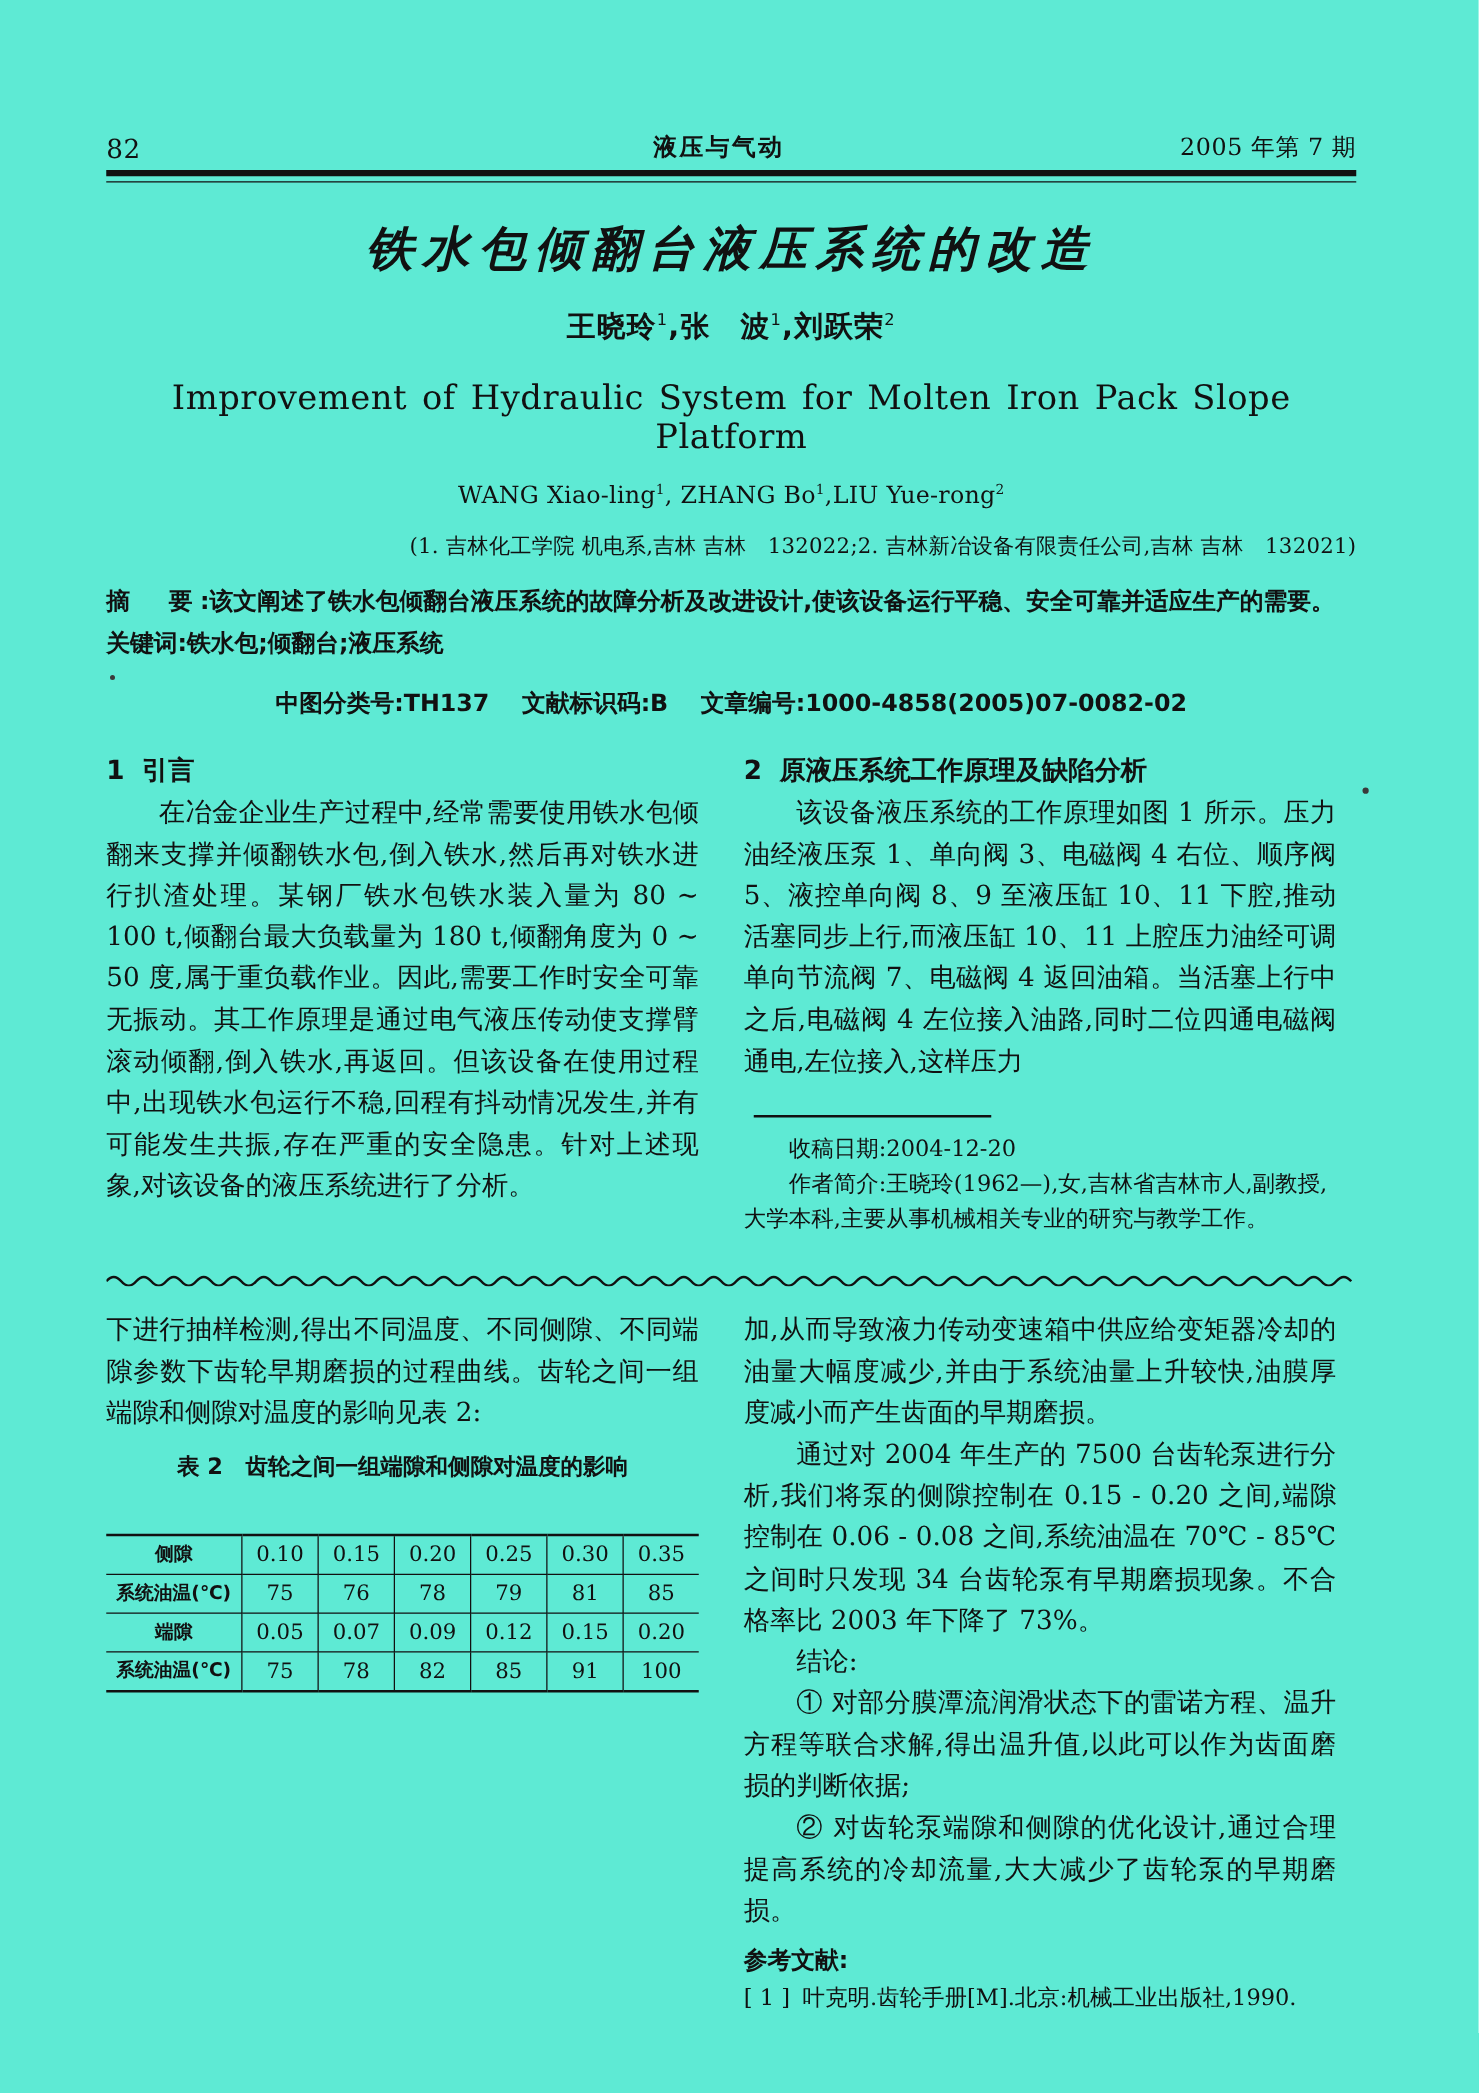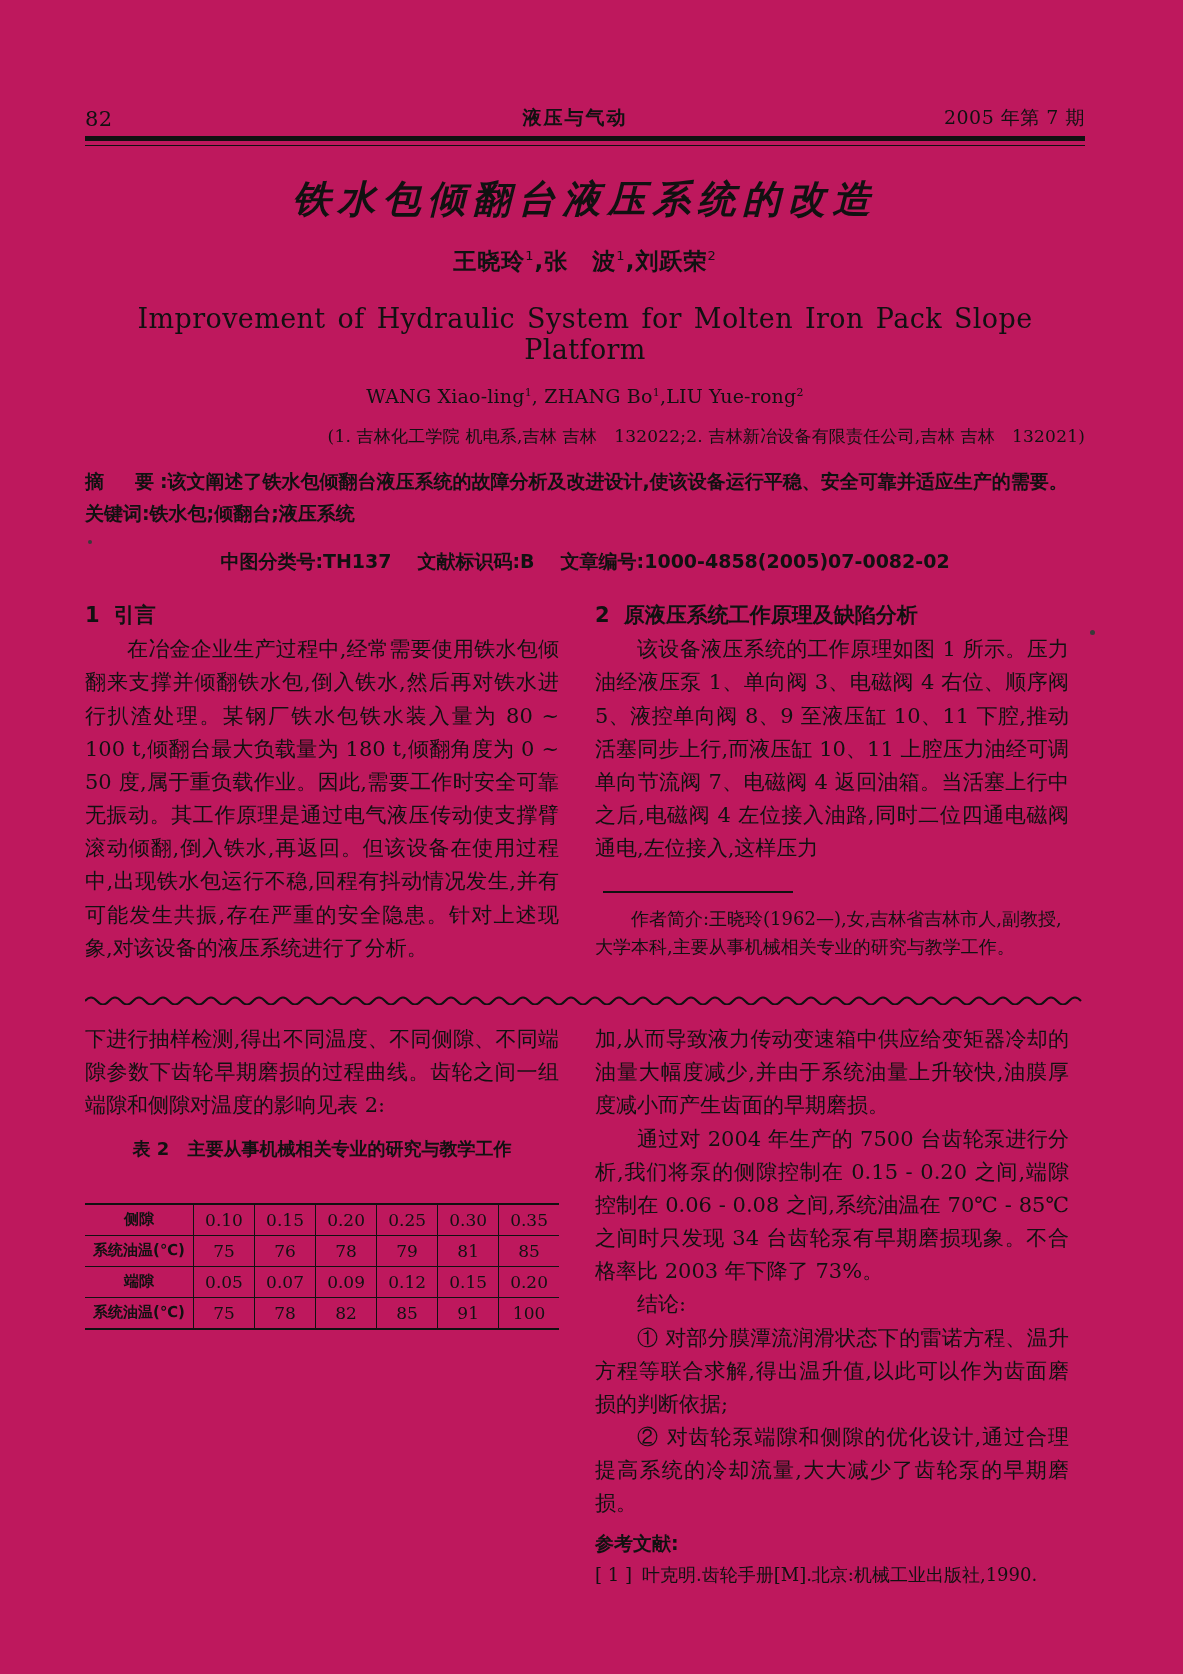--- a/index.html
+++ b/index.html
@@ -9,21 +9,21 @@
   }
   body {
     font-family: "DejaVu Serif", "Liberation Serif", serif;
     color: #111111;
   }
   .page {
     position: relative;
     width: 1183px;
     height: 1674px;
     margin: 0 auto;
-    background: #be185d;
+    background: #5eead4;
     overflow: hidden;
   }
   .sheet {
     position: absolute;
     left: 85px;
     top: 105px;
     width: 1000px;
   }
 
   
@@ -285,39 +285,42 @@
       </div>
 
       <div class="col">
         <div class="sec-h">
           <span class="num">2</span><span>原液压系统工作原理及缺陷分析</span>
         </div>
         <p class="body">该设备液压系统的工作原理如图 1 所示。压力油经液压泵 1、单向阀 3、电磁阀 4 右位、顺序阀 5、液控单向阀 8、9 至液压缸 10、11 下腔,推动活塞同步上行,而液压缸 10、11 上腔压力油经可调单向节流阀 7、电磁阀 4 返回油箱。当活塞上行中之后,电磁阀 4 左位接入油路,同时二位四通电磁阀通电,左位接入,这样压力</p>
 
         <div class="fn-rule"></div>
         <div class="footnote">
+          <div class="ind">
+            <span>收稿日期</span><span>:2004-12-20</span>
+          </div>
           <div class="ind">作者简介:王晓玲(1962—),女,吉林省吉林市人,副教授,</div>
           <div>大学本科,主要从事机械相关专业的研究与教学工作。</div>
         </div>
       </div>
     </div>
 
     <div class="squiggle">
       <svg width="1000" height="14" viewBox="0 0 1000 14" preserveAspectRatio="none">
         <path d="M0 9 Q 6 2 12 9 T 24 9 T 36 9 T 48 9 T 60 9 T 72 9 T 84 9 T 96 9 T 108 9 T 120 9 T 132 9 T 144 9 T 156 9 T 168 9 T 180 9 T 192 9 T 204 9 T 216 9 T 228 9 T 240 9 T 252 9 T 264 9 T 276 9 T 288 9 T 300 9 T 312 9 T 324 9 T 336 9 T 348 9 T 360 9 T 372 9 T 384 9 T 396 9 T 408 9 T 420 9 T 432 9 T 444 9 T 456 9 T 468 9 T 480 9 T 492 9 T 504 9 T 516 9 T 528 9 T 540 9 T 552 9 T 564 9 T 576 9 T 588 9 T 600 9 T 612 9 T 624 9 T 636 9 T 648 9 T 660 9 T 672 9 T 684 9 T 696 9 T 708 9 T 720 9 T 732 9 T 744 9 T 756 9 T 768 9 T 780 9 T 792 9 T 804 9 T 816 9 T 828 9 T 840 9 T 852 9 T 864 9 T 876 9 T 888 9 T 900 9 T 912 9 T 924 9 T 936 9 T 948 9 T 960 9 T 972 9 T 984 9 T 996 9" fill="none" stroke="#111" stroke-width="2"></path>
       </svg>
     </div>
 
     <div class="cols" style="margin-top:18px;">
 
       <div class="col">
         <p class="body noind">下进行抽样检测,得出不同温度、不同侧隙、不同端隙参数下齿轮早期磨损的过程曲线。齿轮之间一组端隙和侧隙对温度的影响见表 2:</p>
 
         <div class="tbl-cap">
-          <span>表 2</span><span class="gap"></span><span>主要从事机械相关专业的研究与教学工作</span>
+          <span>表 2</span><span class="gap"></span><span>齿轮之间一组端隙和侧隙对温度的影响</span>
         </div>
 
         <table class="data">
           <tbody>
             <tr>
               <td>侧隙</td>
               <td>0.10</td>
               <td>0.15</td>
               <td>0.20</td>
               <td>0.25</td>

